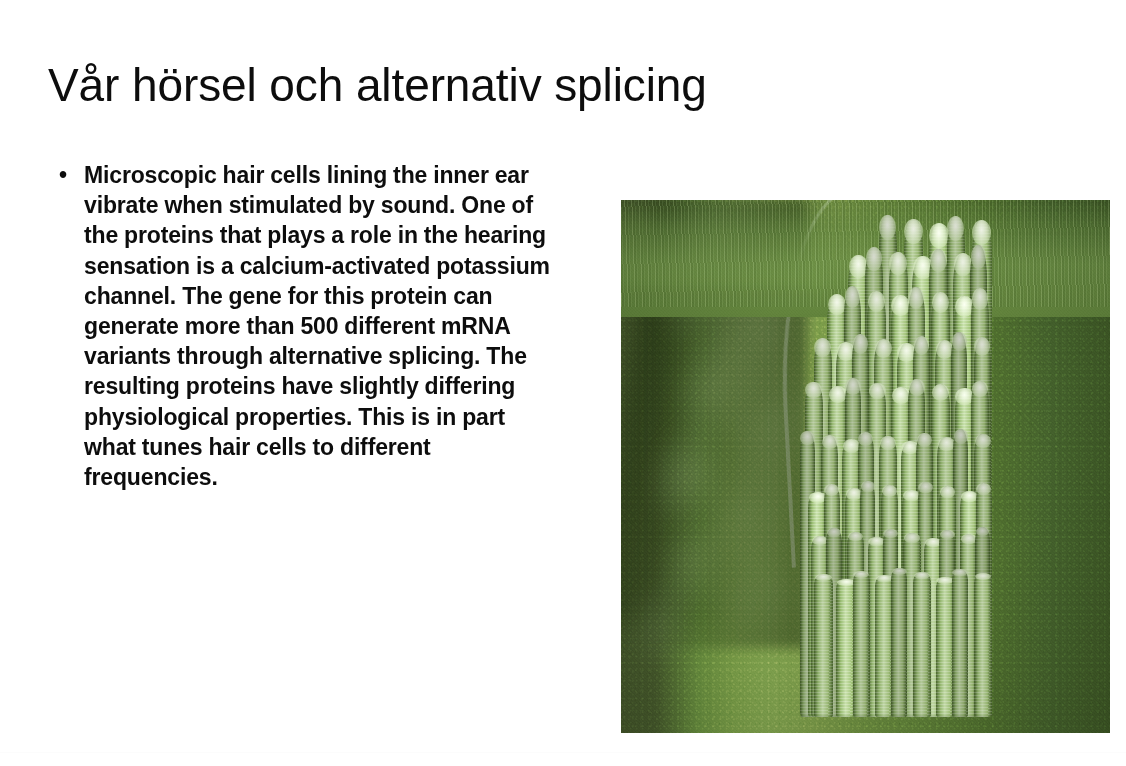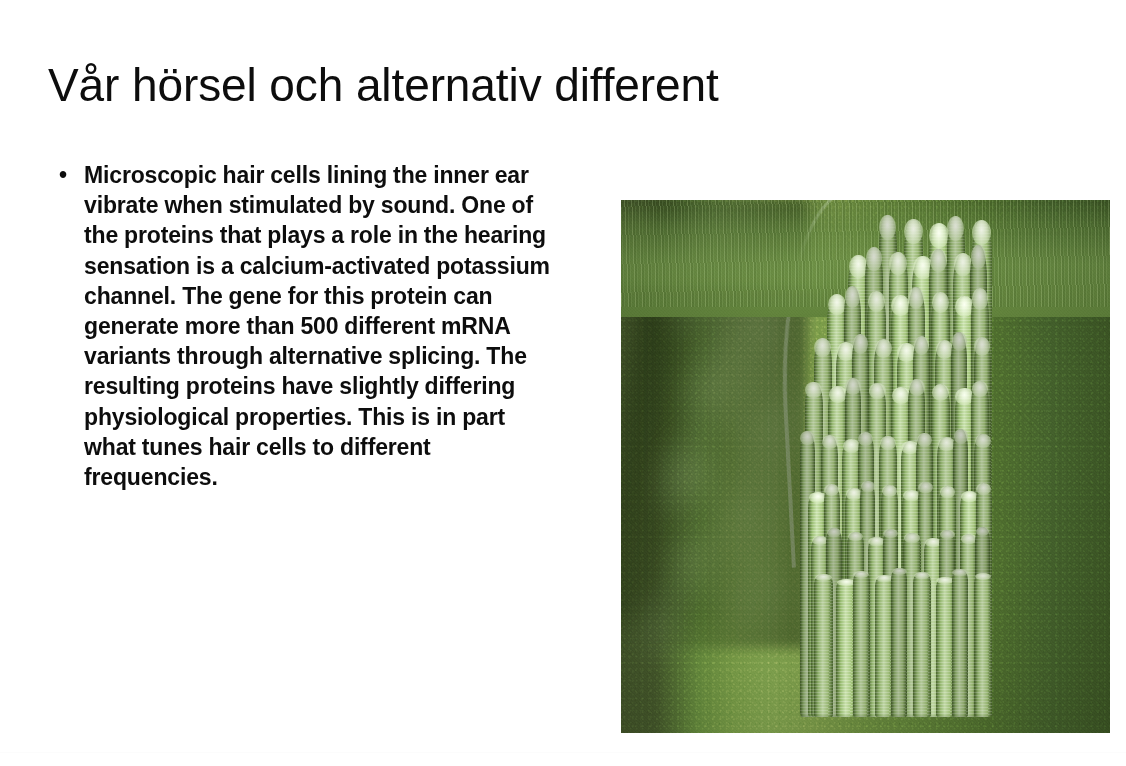--- a/index.html
+++ b/index.html
@@ -252,21 +252,21 @@
     width: 1126px;
     height: 1px;
     background: #fcfcfc;
   }
 </style>
 </head>
 <body>
 
 <div id="slide">
 
-  <h1 id="slide-title">Vår hörsel och alternativ different</h1>
+  <h1 id="slide-title">Vår hörsel och alternativ splicing</h1>
 
   <div id="body-block">
     <div class="bullet-row">
       <span class="bullet-mark">•</span>
       <span class="bullet-text">Microscopic hair cells lining the inner ear vibrate when stimulated by sound. One of the proteins that plays a role in the hearing sensation is a calcium-activated potassium channel. The gene for this protein can generate more than 500 different mRNA variants through alternative splicing. The resulting proteins have slightly differing physiological properties. This is in part what tunes hair cells to different frequencies.</span>
     </div>
   </div>
 
   <div id="micrograph">
     <div class="layer mg-base"></div>

